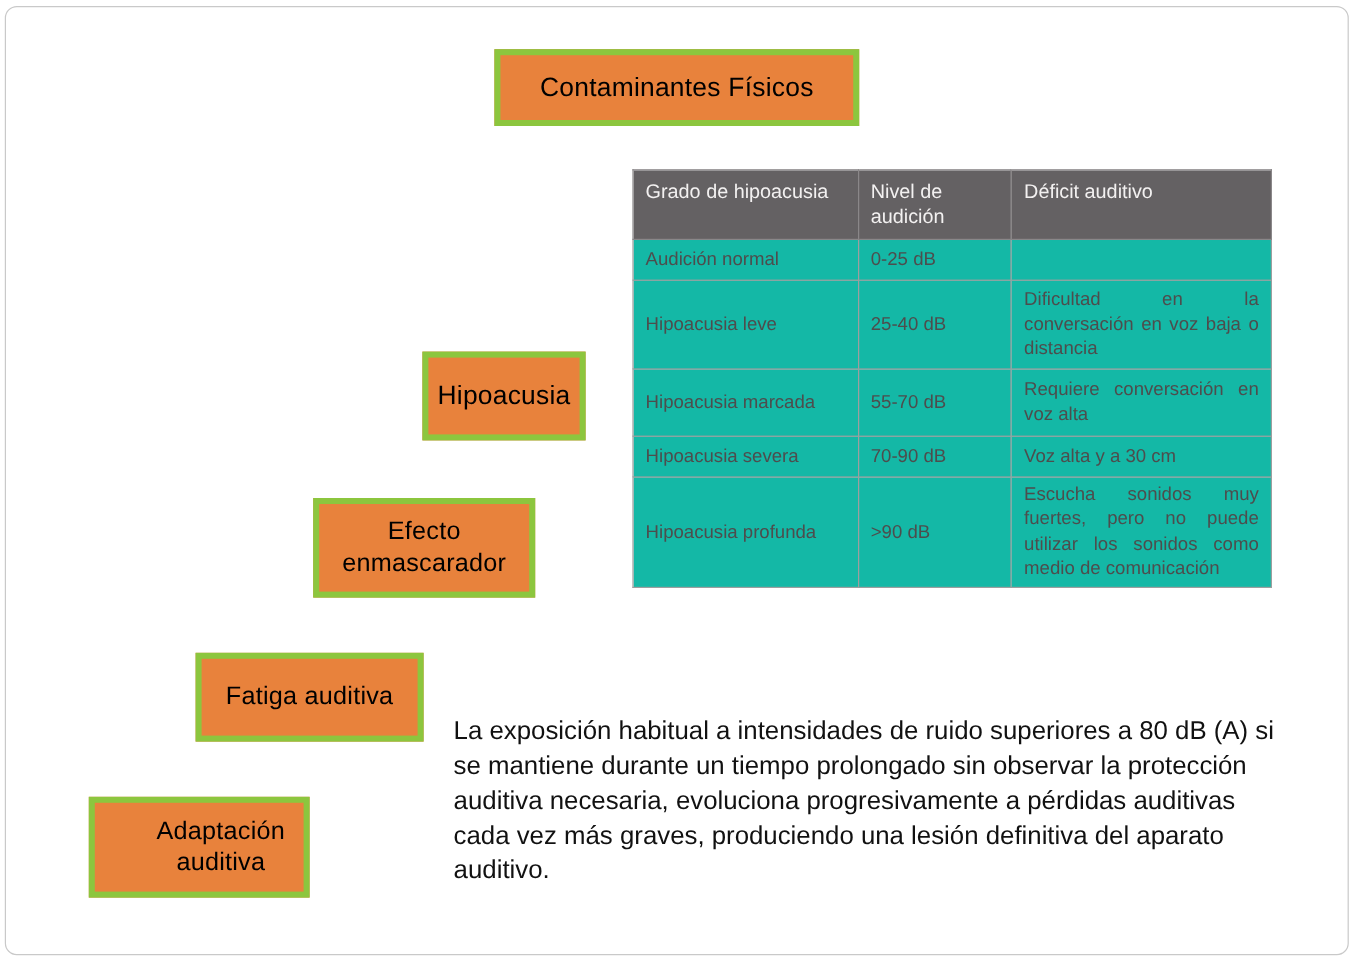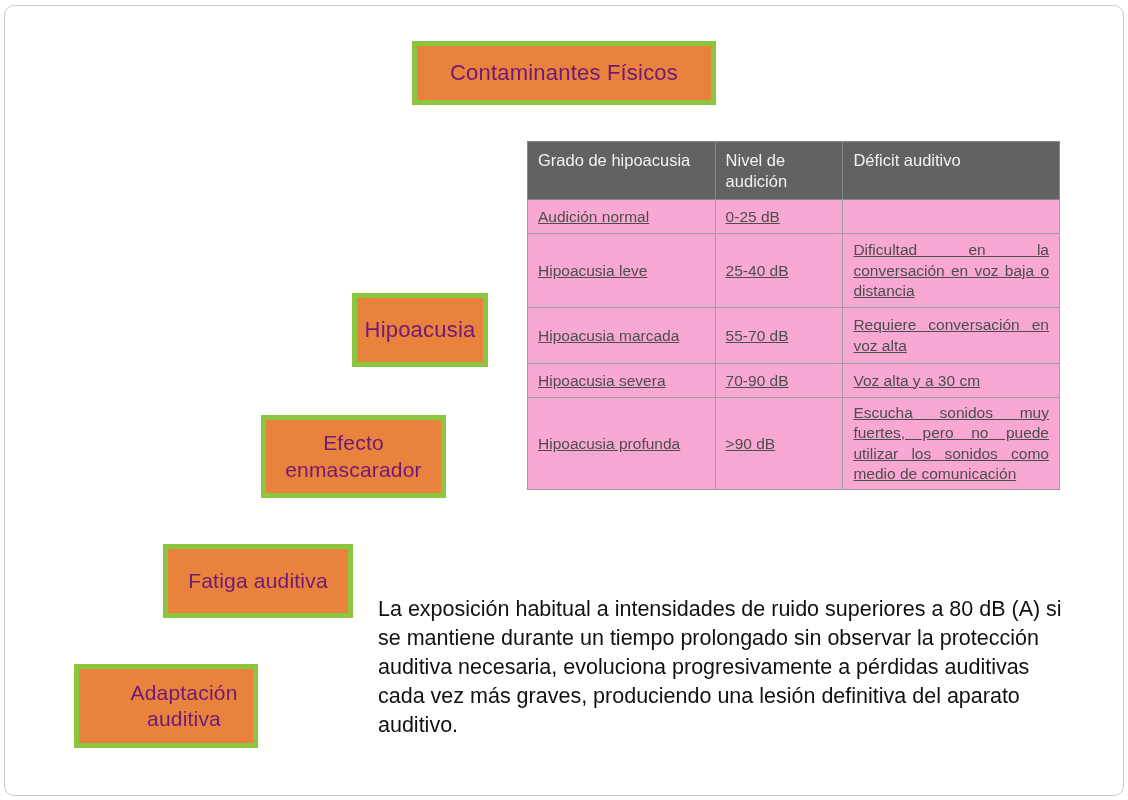--- a/index.html
+++ b/index.html
@@ -9,21 +9,21 @@
     width: 1128px; height: 800px; position: relative; overflow: hidden;
   }
   .frame {
     position: absolute; left: 4px; top: 5px; right: 4px; bottom: 4px;
     border: 1px solid #c9c9c9; border-radius: 10px; background: #fff;
   }
   .callout {
     position: absolute;
     background: #E8823C;
     border: 5px solid #8CC63E;
-    color: #701a75;
+    color: #000000;
     display: flex; align-items: center; justify-content: center;
     text-align: center;
     font-size: 21px; line-height: 1.25;
     letter-spacing: 0.2px;
   }
   .callout.title { font-size: 22px; }
 
   .box-title      { left: 412px; top: 41px;  width: 304px; height: 64px; }
   .box-hipoacusia { left: 352px; top: 293px; width: 136px; height: 74px; font-size: 22px; }
   .box-efecto     { left: 261px; top: 415px; width: 185px; height: 83px; font-size: 21px; }
@@ -45,24 +45,23 @@
     color: #F3F1F1;
     font-weight: 400;
     text-align: left;
     vertical-align: top;
     font-size: 16.5px;
     line-height: 1.25;
     padding-top: 8px; padding-bottom: 8px;
     border-color: #8a8789;
   }
   table.hearing td {
-    background: #f9a8d4;
+    background: #14b8a6;
     vertical-align: middle;
     line-height: 1.32;
-    text-decoration: underline;
   }
   table.hearing td.c-deficit { text-align: justify; }
   table.hearing td.c-level { white-space: nowrap; }
   table.hearing tr.r-normal td   { height: 34px; }
   table.hearing tr.r-leve td     { height: 74px; }
   table.hearing tr.r-moderada td { height: 62px; }
   table.hearing tr.r-marcada td  { height: 56px; }
   table.hearing tr.r-severa td   { height: 34px; }
   table.hearing tr.r-profunda td { height: 92px; }
 

